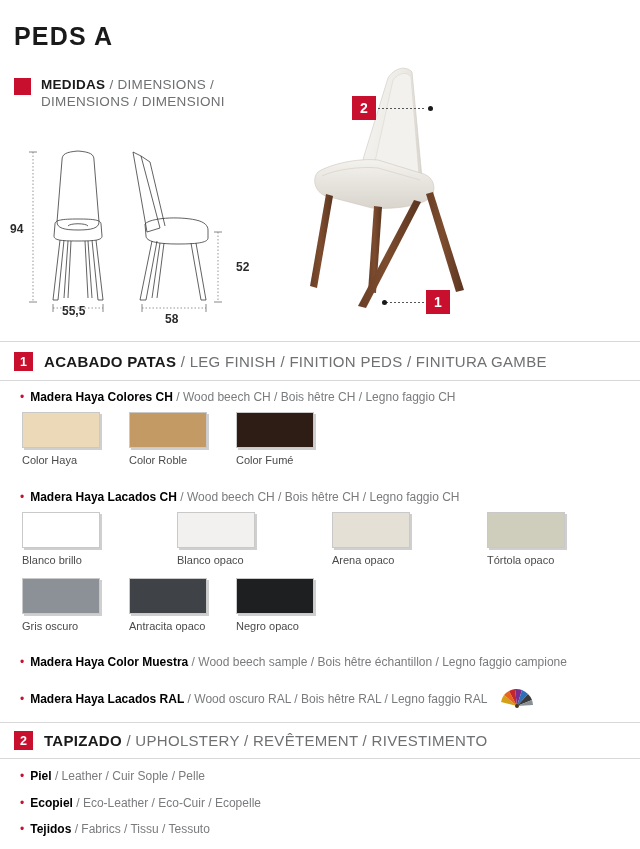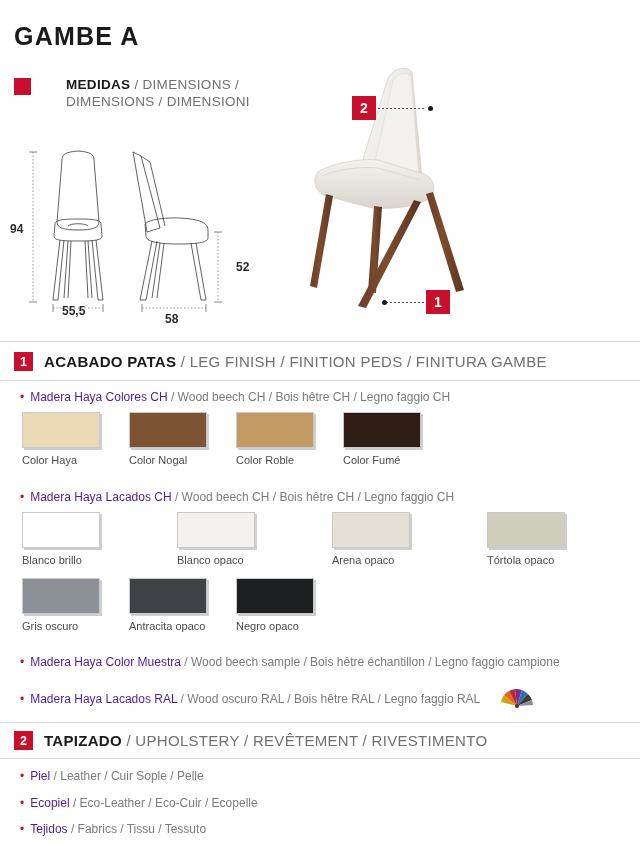--- a/index.html
+++ b/index.html
@@ -15,21 +15,21 @@
     position:absolute;left:14px;top:22px;
     font-size:25px;font-weight:bold;letter-spacing:1.2px;color:#1a1a1a;
   }
 
   
   .redsq{width:17px;height:17px;background:#c8102e;display:inline-block;}
 
   
   .medidas{position:absolute;left:14px;top:76px;display:flex;gap:10px;align-items:flex-start;}
   .medidas .sq{margin-top:2px;}
-  .medidas .txt{font-size:13.5px;line-height:17px;letter-spacing:.3px;margin-left:25px;}
+  .medidas .txt{font-size:13.5px;line-height:17px;letter-spacing:.3px;}
   .medidas .b{font-weight:bold;color:#1a1a1a;}
   .medidas .g{color:#6f7072;}
 
   
   .drawing{position:absolute;left:0px;top:140px;width:280px;height:185px;}
   .dimlabel{position:absolute;font-size:12px;font-weight:bold;color:#2b2b2b;}
 
   
   .photo{position:absolute;left:300px;top:60px;width:250px;height:270px;}
 
@@ -50,41 +50,41 @@
   }
   .section .head{font-size:15px;letter-spacing:.3px;}
   .section .head .b{font-weight:bold;color:#1a1a1a;}
   .section .head .g{color:#6f7072;}
 
   .rule{position:absolute;left:0;width:640px;height:1px;background:#d8d8d8;}
 
   
   .bullet{position:absolute;left:20px;font-size:12px;display:flex;align-items:baseline;gap:6px;}
   .bullet .dot{color:#c8102e;font-size:12px;line-height:1;}
-  .bullet .b{font-weight:normal;color:#4c1d95;margin-top:32px;}
+  .bullet .b{font-weight:bold;color:#000000;margin-top:32px;}
   .bullet .g{color:#7a7b7d;}
 
   
   .swrow{position:absolute;display:flex;align-items:flex-end;}
   .sw{width:78px;margin-right:29px;}
   .chip{
     width:76px;height:34px;border:1px solid #c9c9c9;
     box-shadow:2px 2px 0 0 #cfcfcf;
     background-repeat:no-repeat;
   }
   .swlabel{margin-top:6px;font-size:11px;color:#4a4a4a;white-space:nowrap;}
 
   .ralfan{position:absolute;width:34px;height:30px;}
 </style>
 </head>
 <body>
 
 <div class="page">
 
-  <div class="title">GAMBE A</div>
+  <div class="title">PEDS A</div>
 
   <div class="medidas">
     <span class="redsq sq"></span>
     <span class="txt">
       <span class="b">MEDIDAS</span><span class="g"> / DIMENSIONS /</span><br>
       <span class="g">DIMENSIONS / DIMENSIONI</span>
     </span>
   </div>
 
   <div class="drawing">
@@ -185,24 +185,20 @@
     <span class="dot">•</span>
     <span><span class="b">Madera Haya Colores CH</span><span class="g"> / Wood beech CH / Bois hêtre CH / Legno faggio CH</span></span>
   </div>
 
   <div class="swrow" style="left:22px;top:412px;">
     <div class="sw">
       <div class="chip" id="c0" style="background: rgb(236, 217, 184);"></div>
       <div class="swlabel">Color Haya</div>
     </div>
     <div class="sw">
-      <div class="chip" id="c1" style="background: rgb(125, 84, 51);"></div>
-      <div class="swlabel">Color Nogal</div>
-    </div>
-    <div class="sw">
       <div class="chip" id="c2" style="background: rgb(195, 154, 100);"></div>
       <div class="swlabel">Color Roble</div>
     </div>
     <div class="sw">
       <div class="chip" id="c3" style="background: rgb(46, 29, 20);"></div>
       <div class="swlabel">Color Fumé</div>
     </div>
   </div>
 
   <div class="bullet" style="top:490px;">

